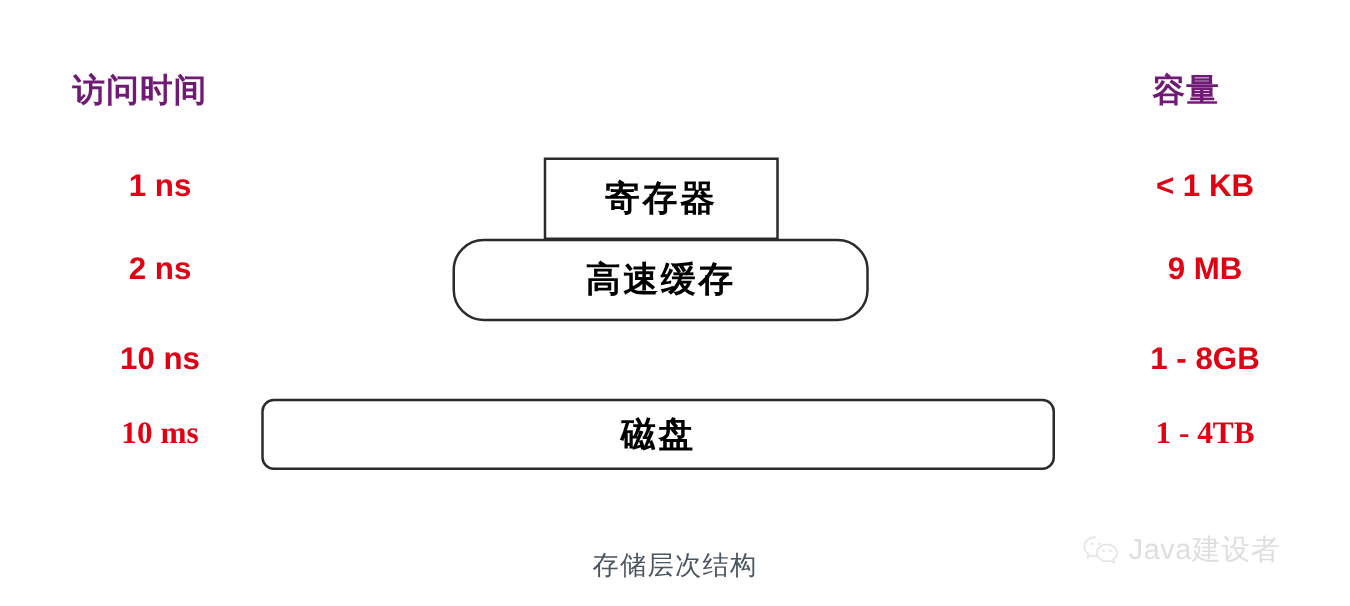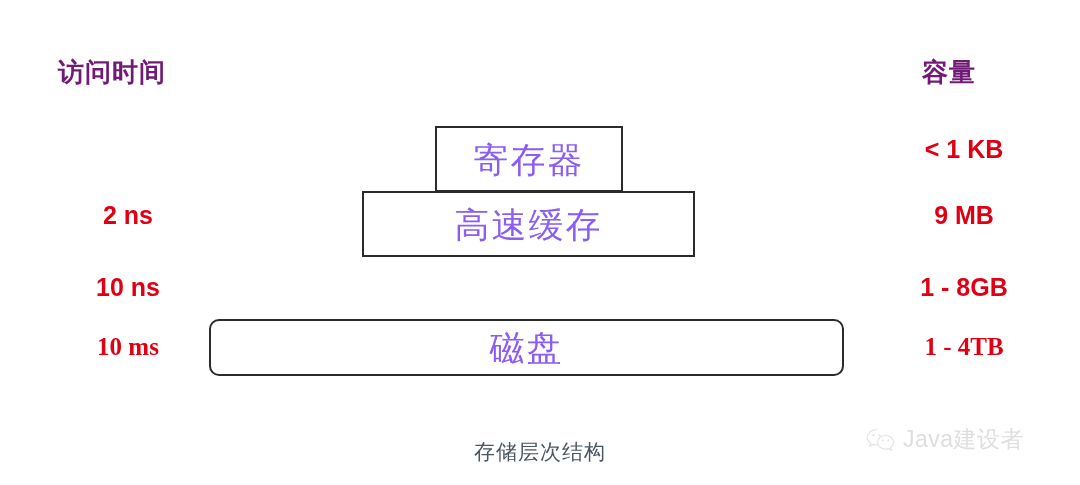--- a/index.html
+++ b/index.html
@@ -63,29 +63,29 @@
   .tier {
     position: absolute;
     box-sizing: border-box;
     background: #ffffff;
     border: 2px solid #2b2b2b;
     display: flex;
     align-items: center;
     justify-content: center;
   }
   .tier-label {
-    font-size: 35px;
-    font-weight: normal;
-    color: #8b5cf6;
+    font-size: 28px;
+    font-weight: bold;
+    color: #000000;
     letter-spacing: 2px;
     line-height: 1;
     white-space: nowrap;
   }
   #tier-register { left: 435px; top: 126px; width: 188px; height: 66px; }
-  #tier-cache    { left: 362px; top: 191px; width: 333px; height: 66px; }
+  #tier-cache    { left: 362px; top: 191px; width: 333px; height: 66px; border-radius: 25px; }
   #tier-memory   { left: 282px; top: 256px; width: 494px; height: 64px; }
   #tier-disk     { left: 209px; top: 319px; width: 635px; height: 57px; border-radius: 10px; }
 
   
   #caption {
     position: absolute;
     left: 0;
     top: 438px;
     width: 1080px;
     text-align: center;
@@ -119,20 +119,21 @@
 </style>
 </head>
 <body>
 
 <div id="canvas">
 
   <div id="header-access-time" class="col-header">访问时间</div>
 
   <div id="header-capacity" class="col-header">容量</div>
 
+  <div class="side-label left row-0">1 ns</div>
   <div class="side-label left row-1">2 ns</div>
   <div class="side-label left row-2">10 ns</div>
   <div class="side-label left row-3">10 ms</div>
 
   <div class="side-label right row-0">&lt; 1 KB</div>
   <div class="side-label right row-1">9 MB</div>
   <div class="side-label right row-2">1 - 8GB</div>
   <div class="side-label right row-3">1 - 4TB</div>
 
   <div id="pyramid">

